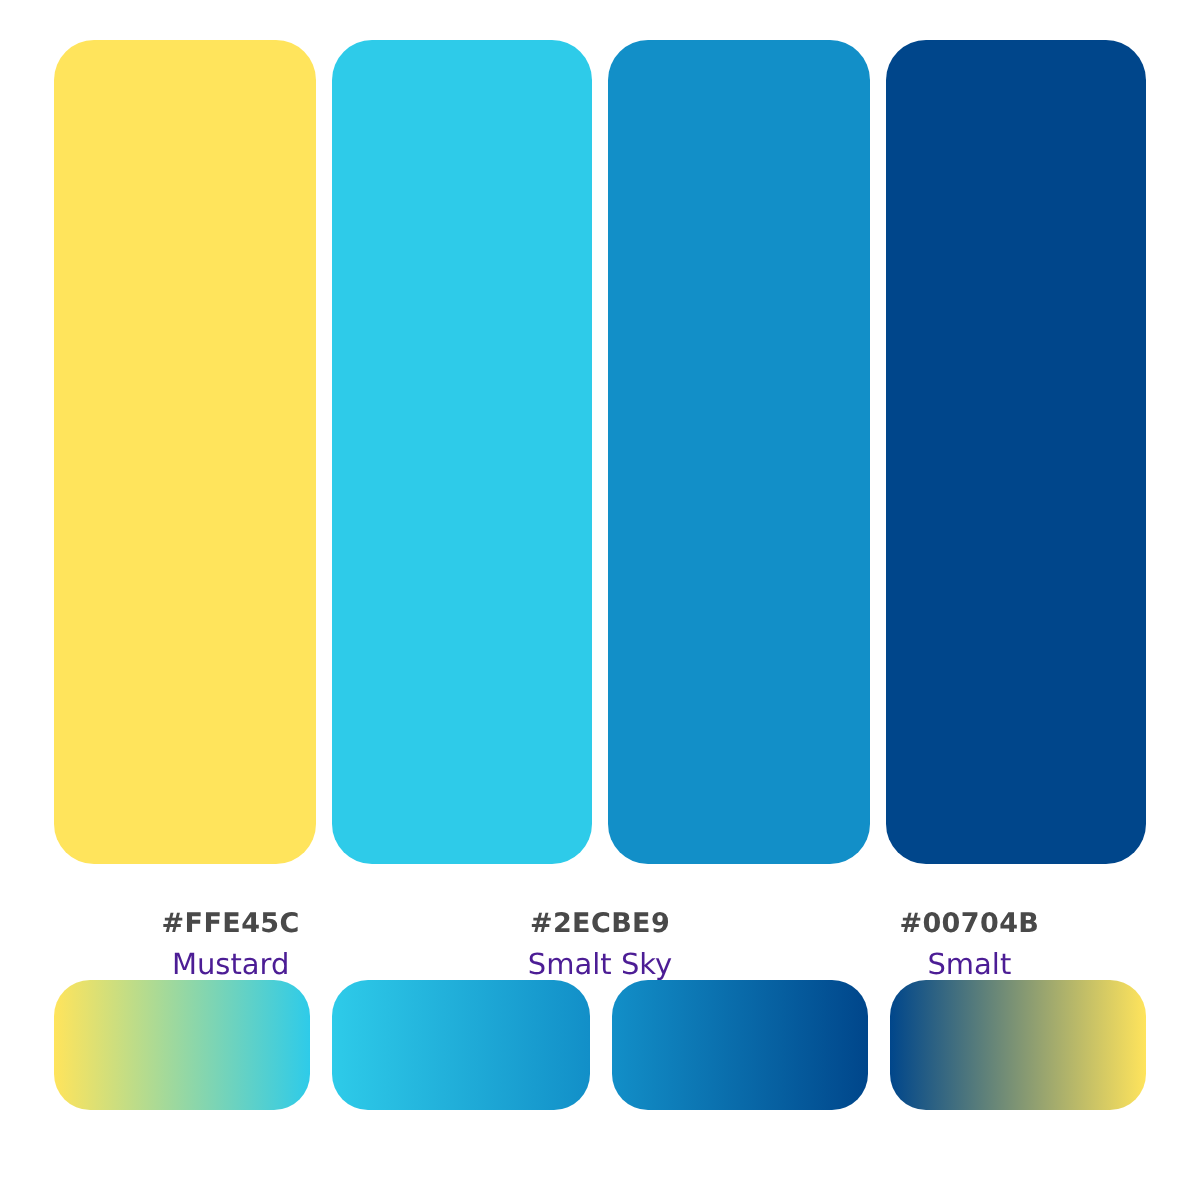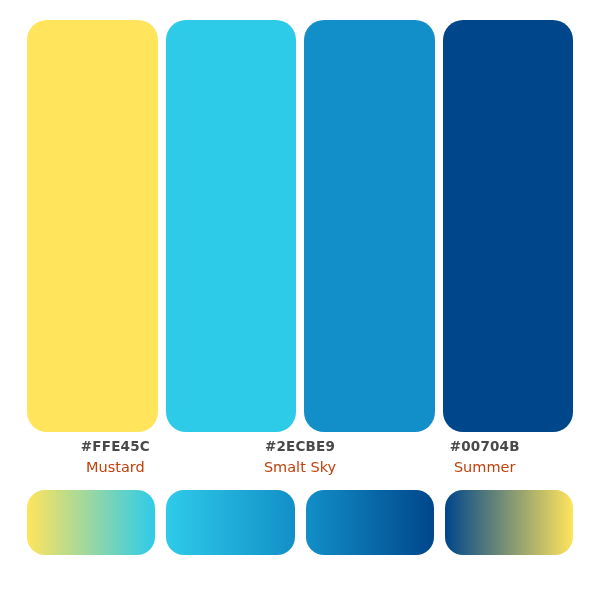--- a/index.html
+++ b/index.html
@@ -43,21 +43,21 @@
     width: 100%;
     height: 100%;
     border-radius: 20px;
     display: block;
   }
 
   
   #label-row {
     position: absolute;
     left: 27px;
-    top: 436px;
+    top: 452px;
     width: 546px;
     height: 44px;
     display: flex;
     gap: 8px;
   }
   .label-column {
     flex: 1 1 0;
     display: flex;
     flex-direction: column;
     align-items: center;
@@ -67,21 +67,21 @@
     font-size: 13.5px;
     font-weight: bold;
     color: #494949;
     letter-spacing: 0.2px;
     line-height: 20px;
     white-space: nowrap;
   }
   .swatch-name {
     font-size: 14.5px;
     font-weight: normal;
-    color: #c2410c;
+    color: #4c1d95;
     line-height: 22px;
     white-space: nowrap;
   }
 
   
   #gradient-row {
     position: absolute;
     left: 27px;
     top: 490px;
     width: 546px;
@@ -133,21 +133,21 @@
     </div>
 
     <div class="label-column">
       <div class="swatch-hex">#2ECBE9</div>
       <div class="swatch-name">Smalt Sky</div>
     </div>
 
 
     <div class="label-column">
       <div class="swatch-hex">#00704B</div>
-      <div class="swatch-name">Summer</div>
+      <div class="swatch-name">Smalt</div>
     </div>
 
   </div>
 
   <div id="gradient-row">
 
     <div class="gradient-column">
       <div class="gradient-chip" style="background: linear-gradient(90deg, rgb(255, 228, 92) 0%, rgb(46, 203, 233) 100%);"></div>
     </div>
 

